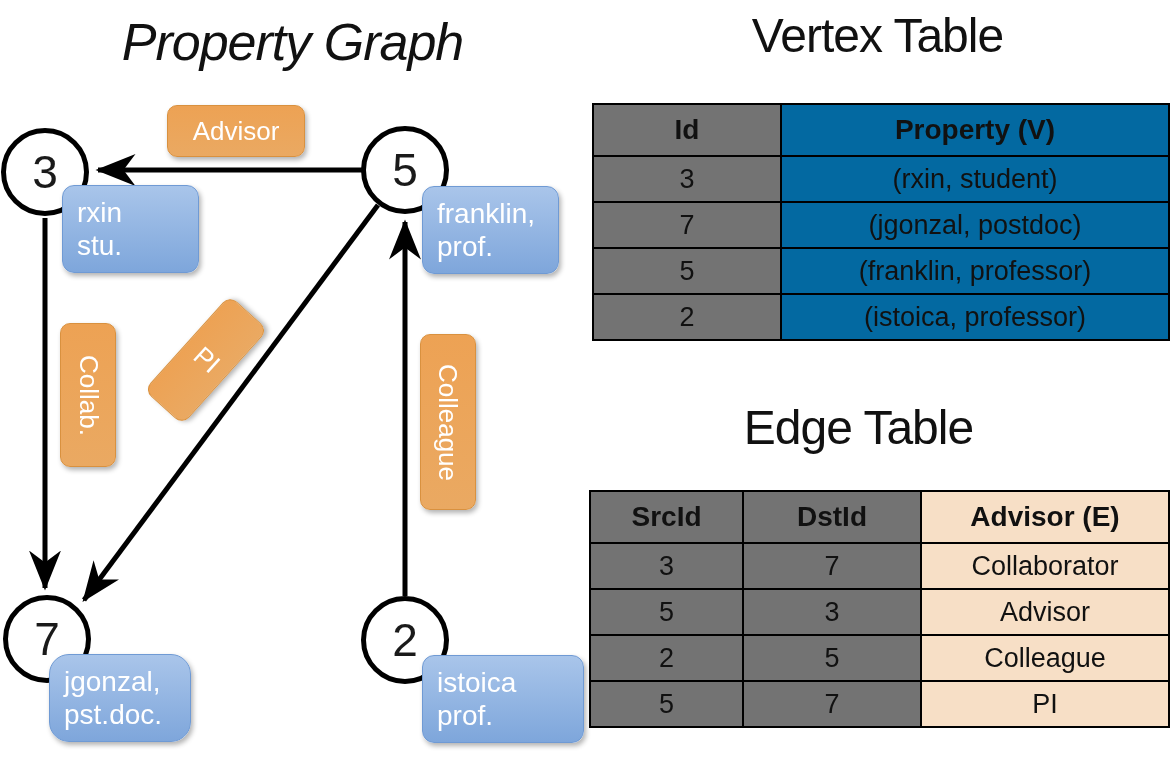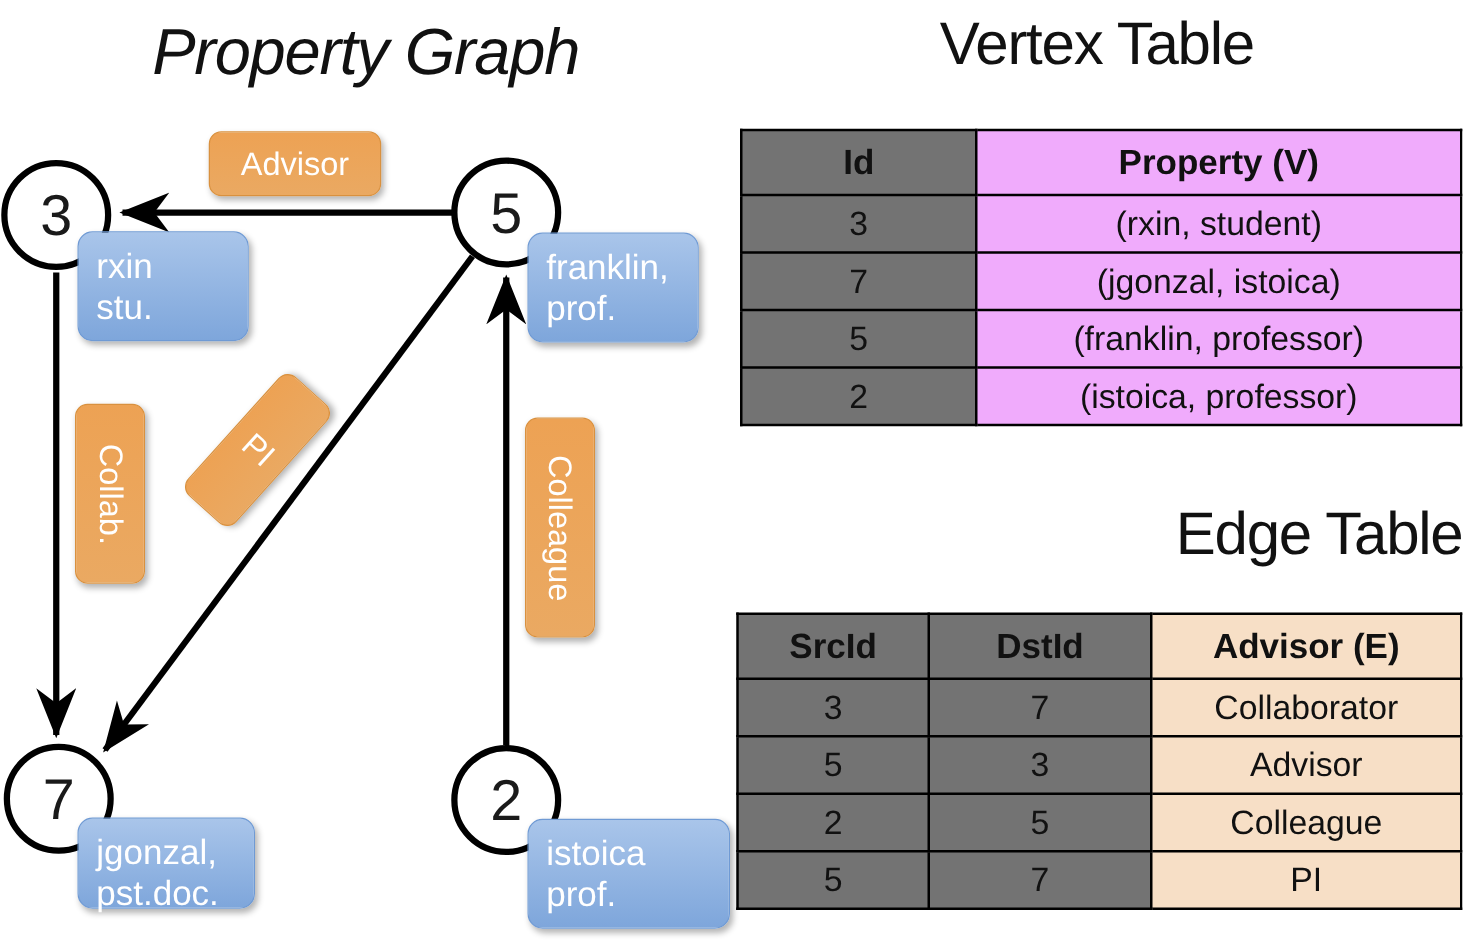--- a/index.html
+++ b/index.html
@@ -31,23 +31,23 @@
     font-size: 52px;
     font-style: italic;
   }
   #title-vertex-table {
     left: 585px; top: 8px;
     width: 585px;
     text-align: center;
     font-size: 48px;
   }
   #title-edge-table {
-    left: 585px; top: 400px;
+    left: 566px; top: 400px;
     width: 585px;
-    text-align: right;
+    text-align: center;
     font-size: 48px;
   }
 
   
   #graph-panel {
     position: absolute;
     left: 0; top: 0;
     width: 585px; height: 760px;
   }
   #graph-edges {
@@ -129,21 +129,21 @@
     padding: 0;
     height: 46px;
     box-sizing: border-box;
   }
   .data-table th {
     font-weight: bold;
     font-size: 28px;
     height: 52px;
   }
   .cell-plain { background: #737373; }
-  .cell-blue  { background: #f0abfc; }
+  .cell-blue  { background: #0369a1; }
   .cell-orange{ background: #f7dfc6; }
 
   #vertex-table {
     left: 592px; top: 103px;
     width: 576px;
   }
   #edge-table {
     left: 589px; top: 490px;
     width: 579px;
   }
@@ -191,21 +191,21 @@
   <div class="prop-box" style="left:62px; top:185px; width:137px; height:88px;">
     <div>rxin</div>
     <div>stu.</div>
   </div>
 
   <div class="prop-box" style="left:422px; top:186px; width:137px; height:88px;">
     <div>franklin,</div>
     <div>prof.</div>
   </div>
 
-  <div class="prop-box" style="left:62px; top:654px; width:142px; height:73px;">
+  <div class="prop-box" style="left:49px; top:654px; width:142px; height:88px;border-radius:20px;">
     <div>jgonzal,</div>
     <div>pst.doc.</div>
   </div>
 
   <div class="prop-box" style="left:422px; top:655px; width:162px; height:88px;">
     <div>istoica</div>
     <div>prof.</div>
   </div>
 
   <div class="label-box" style="left:167px; top:105px; width:138px; height:52px;">
@@ -236,21 +236,21 @@
       <th class="cell-blue">Property (V)</th>
     </tr>
   </thead>
   <tbody>
     <tr>
       <td class="cell-plain">3</td>
       <td class="cell-blue">(rxin, student)</td>
     </tr>
     <tr>
       <td class="cell-plain">7</td>
-      <td class="cell-blue">(jgonzal, istoica)</td>
+      <td class="cell-blue">(jgonzal, postdoc)</td>
     </tr>
     <tr>
       <td class="cell-plain">5</td>
       <td class="cell-blue">(franklin, professor)</td>
     </tr>
     <tr>
       <td class="cell-plain">2</td>
       <td class="cell-blue">(istoica, professor)</td>
     </tr>
   </tbody>

